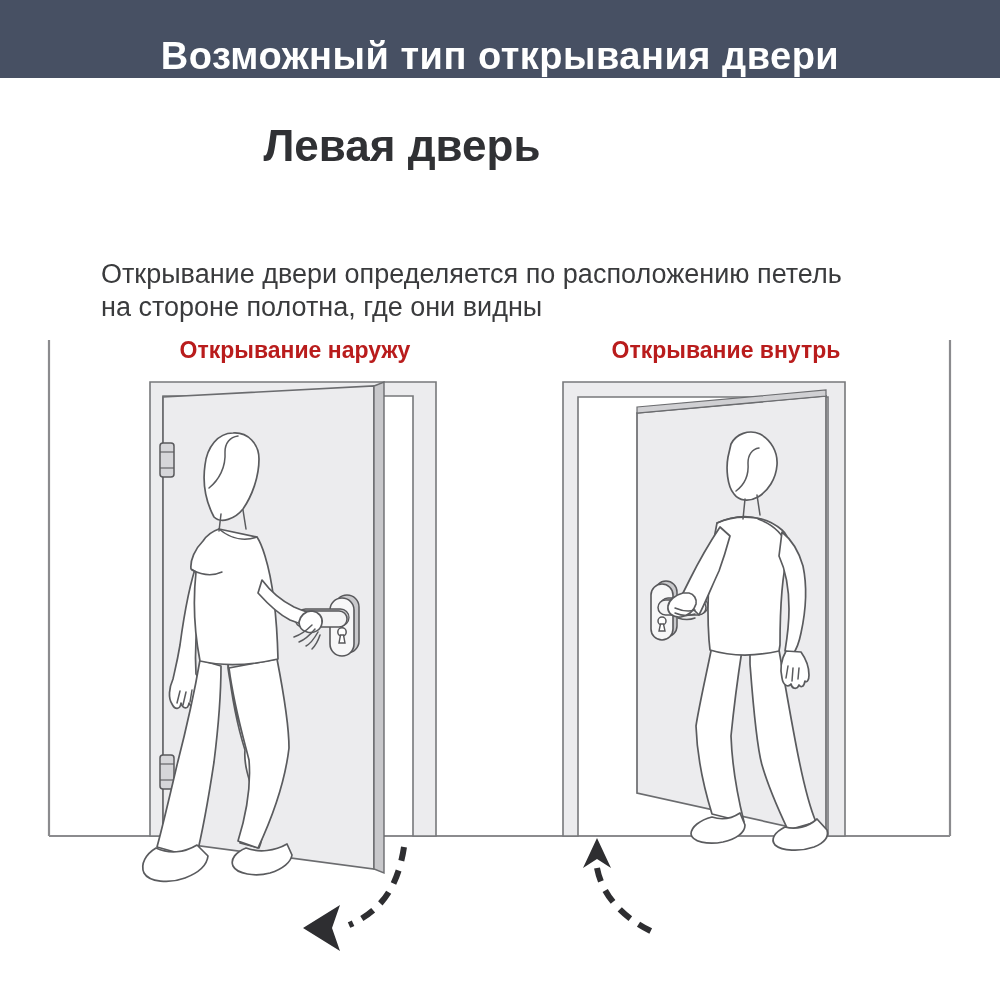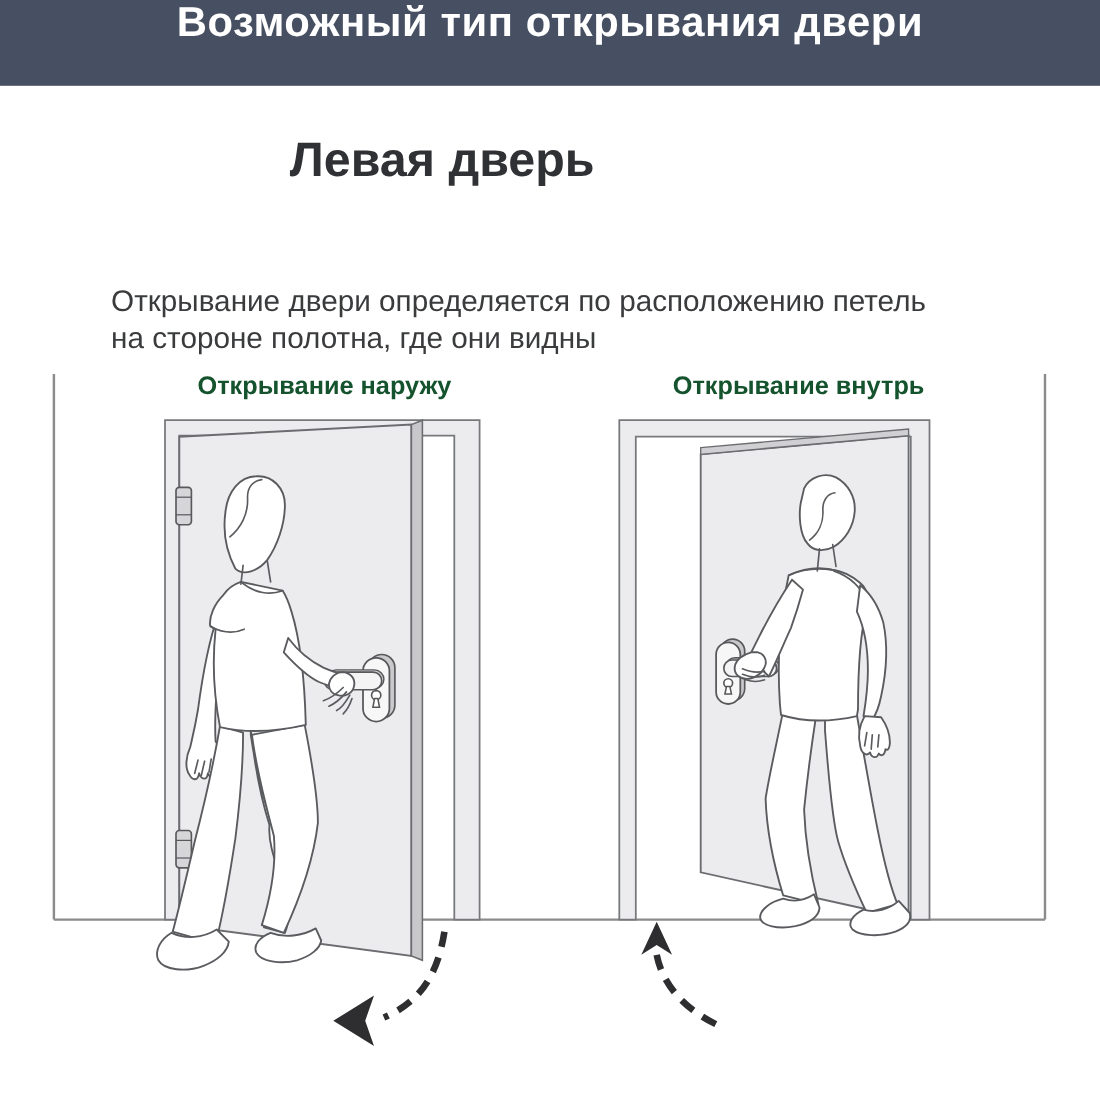--- a/index.html
+++ b/index.html
@@ -1,26 +1,26 @@
 <!DOCTYPE html>
 <html><head>
 <meta charset="utf-8">
 <style>
   html,body{margin:0;padding:0;background:#ffffff;width:1000px;height:1000px;overflow:hidden;
     font-family:"Liberation Sans", sans-serif;}
   .stage{position:relative;width:1000px;height:1000px;background:#ffffff;}
   .header{position:absolute;left:0;top:0;width:1000px;height:78px;background:#475063;
-    display:flex;align-items:flex-start;justify-content:center;}
+    display:flex;align-items:flex-end;justify-content:center;}
   .header h1{margin:0;color:#ffffff;font-size:38px;font-weight:700;letter-spacing:.5px;}
   .page-title{position:absolute;left:0;top:121px;width:804px;text-align:center;
     font-size:44px;font-weight:700;color:#303134;}
   .desc{position:absolute;left:101px;top:214px;width:820px;font-size:27px;line-height:33px;
     color:#3a3b3d;font-weight:400;margin-top:44px;}
   .diagram-label{position:absolute;top:337px;width:420px;text-align:center;
-    font-size:23px;font-weight:700;color:#14532d;}
+    font-size:23px;font-weight:700;color:#b91c1c;}
   .diagram-label.left{left:85px;}
   .diagram-label.right{left:516px;}
   svg.art{position:absolute;left:0;top:0;width:1000px;height:1000px;}
   .outline{stroke:#5a5b5e;stroke-width:1.7;fill:#ffffff;stroke-linejoin:round;stroke-linecap:round;}
   .thinline{stroke:#5a5b5e;stroke-width:1.5;fill:none;stroke-linecap:round;}
 </style>
 </head>
 <body>
 
 <div class="stage">

